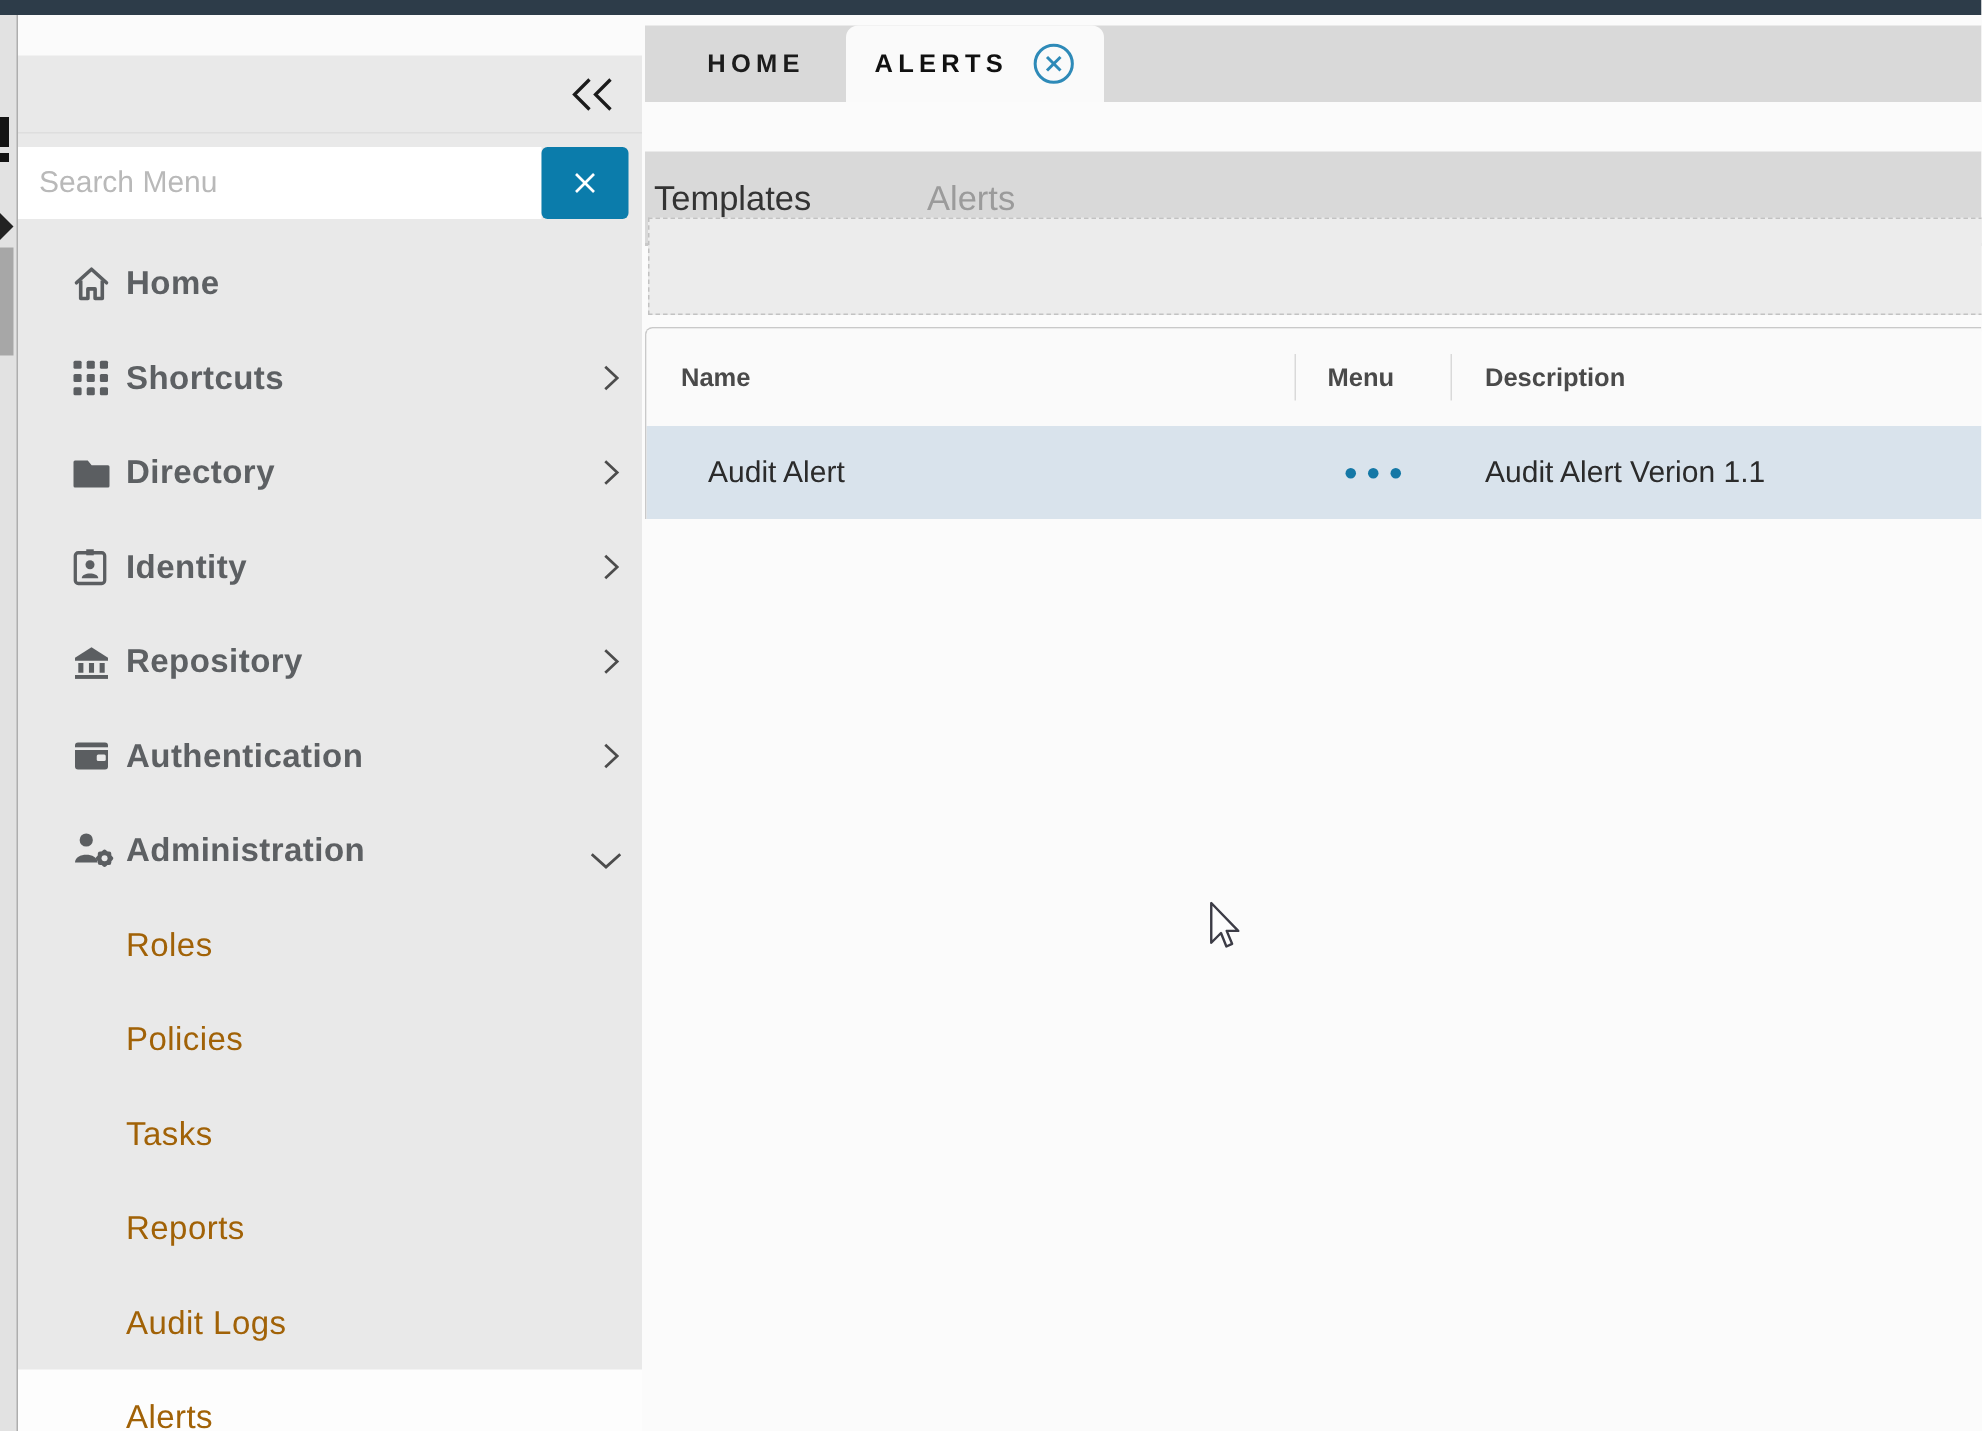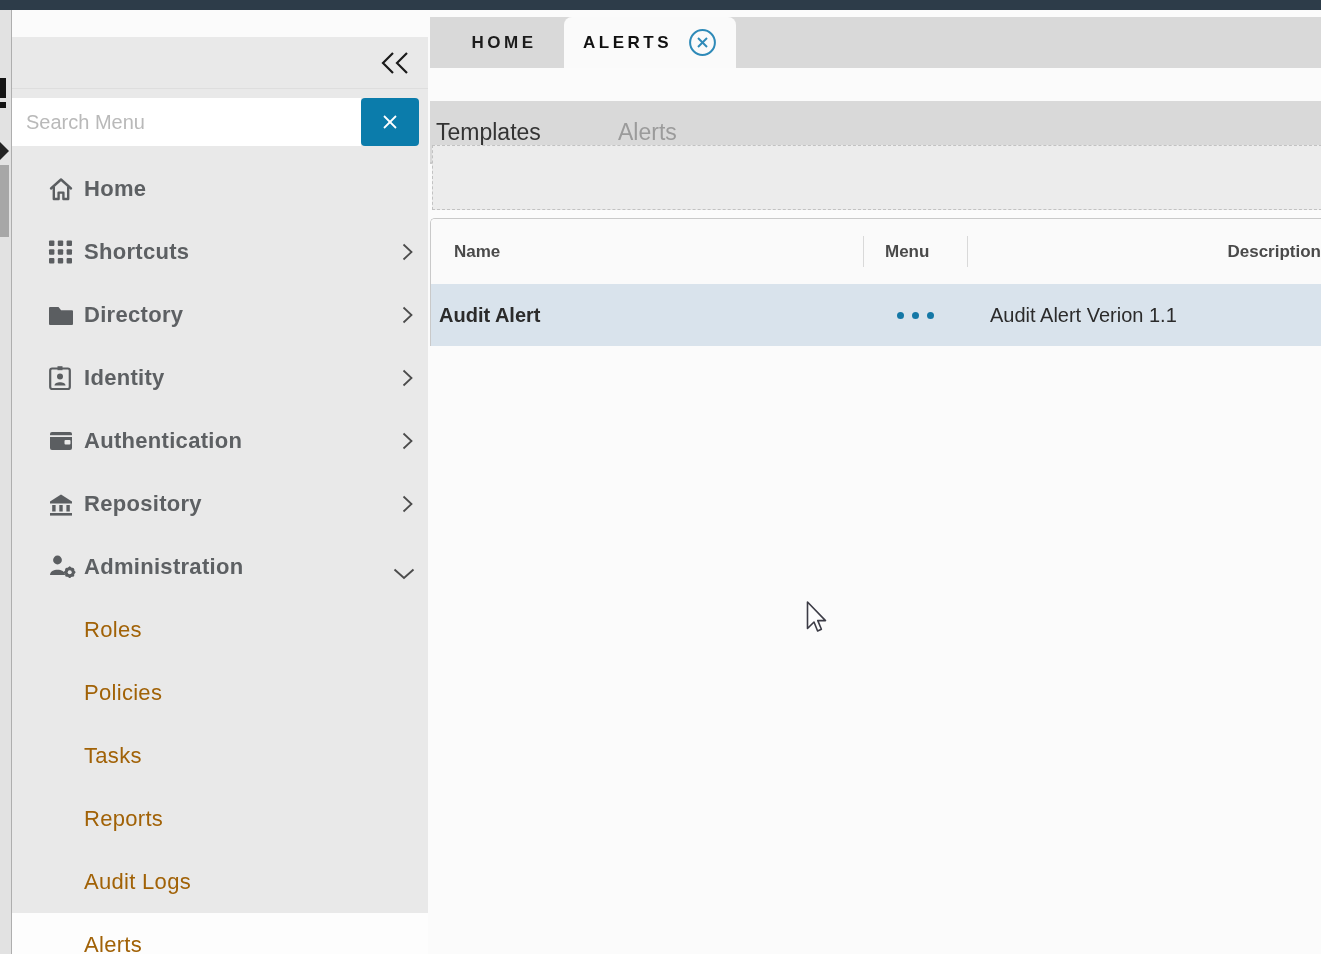--- a/index.html
+++ b/index.html
@@ -74,25 +74,25 @@
 
   .table-card { position:absolute; left:2px; top:208px; width:891px;
                 border-top:1px solid #c9c9c9; border-left:1px solid #c9c9c9;
                 border-top-left-radius:5px; background:#fff; overflow:hidden; }
   .thead { position:relative; height:65px; background:#fafafa; display:flex; align-items:center;
            font-size:17px; font-weight:700; color:#4a4a4a; }
   .thead .sep { position:absolute; top:17px; width:1px; height:31px; background:#d9d9d9; }
   .sep-1 { left:432px; } .sep-2 { left:536px; }
   .col-name { width:432px; padding-left:23px; }
   .col-menu { width:104px; padding-left:22px; }
-  .col-desc { flex:1; padding-left:23px;text-align:right; }
+  .col-desc { flex:1; padding-left:23px; }
   .trow { display:flex; align-items:center; font-size:20px; cursor:pointer; }
   .trow.selected { height:62px; background:#d9e3ec; color:#2b2b2b; }
   .trow.plain { height:66px; background:#fdfdfd; color:#646464; border-bottom:1px solid #d6d6d6; }
-  .cell-name { width:432px; padding-left:8px;font-weight:bold; }
+  .cell-name { width:432px; padding-left:41px; }
   .cell-menu { width:104px; display:flex; justify-content:center; gap:8px; }
   .cell-desc { flex:1; padding-left:23px; }
   .dot { width:7px; height:7px; border-radius:50%; background:#1578a6; }
 
   .cursor { position:absolute; left:806px; top:601px; pointer-events:none; }
 </style>
 </head>
 <body>
 
 <div class="topbar"></div>
@@ -187,46 +187,46 @@
       <span class="chev">
         <svg width="13" height="21" viewBox="0 0 13 21">
             <polyline points="2.5,3 10.5,10.5 2.5,18" fill="none" stroke="#4c4c4c" stroke-width="1.8"></polyline>
           </svg>
       </span>
     </div>
 
     <div class="nav-item">
       <span class="icon">
         <svg width="26" height="24" viewBox="0 0 26 24">
-          <path d="M2 5 a2 2 0 0 1 2-2 H22 a2 2 0 0 1 2 2 V19 a2 2 0 0 1 -2 2 H4 a2 2 0 0 1 -2-2 Z" fill="#5b5e61"></path>
-          <rect x="2" y="6.2" width="22" height="1.8" fill="#e9e9e9"></rect>
-          <rect x="16.5" y="11" width="6" height="4.4" rx="1" fill="#e9e9e9"></rect>
-        </svg>
-      </span>
-      <span class="label">Authentication</span>
-      <span class="chev">
-        <svg width="13" height="21" viewBox="0 0 13 21">
-            <polyline points="2.5,3 10.5,10.5 2.5,18" fill="none" stroke="#4c4c4c" stroke-width="1.8"></polyline>
-          </svg>
-      </span>
-    </div>
-
-    <div class="nav-item">
-      <span class="icon">
-        <svg width="26" height="24" viewBox="0 0 26 24">
           <g fill="#5b5e61">
             <path d="M2 9.5 L13 2.5 L24 9.5 L24 11.5 L2 11.5 Z"></path>
             <rect x="4.2" y="13" width="3.4" height="6.5"></rect>
             <rect x="11.3" y="13" width="3.4" height="6.5"></rect>
             <rect x="18.4" y="13" width="3.4" height="6.5"></rect>
             <rect x="2" y="21" width="22" height="2.6"></rect>
           </g>
         </svg>
       </span>
       <span class="label">Repository</span>
+      <span class="chev">
+        <svg width="13" height="21" viewBox="0 0 13 21">
+            <polyline points="2.5,3 10.5,10.5 2.5,18" fill="none" stroke="#4c4c4c" stroke-width="1.8"></polyline>
+          </svg>
+      </span>
+    </div>
+
+    <div class="nav-item">
+      <span class="icon">
+        <svg width="26" height="24" viewBox="0 0 26 24">
+          <path d="M2 5 a2 2 0 0 1 2-2 H22 a2 2 0 0 1 2 2 V19 a2 2 0 0 1 -2 2 H4 a2 2 0 0 1 -2-2 Z" fill="#5b5e61"></path>
+          <rect x="2" y="6.2" width="22" height="1.8" fill="#e9e9e9"></rect>
+          <rect x="16.5" y="11" width="6" height="4.4" rx="1" fill="#e9e9e9"></rect>
+        </svg>
+      </span>
+      <span class="label">Authentication</span>
       <span class="chev">
         <svg width="13" height="21" viewBox="0 0 13 21">
             <polyline points="2.5,3 10.5,10.5 2.5,18" fill="none" stroke="#4c4c4c" stroke-width="1.8"></polyline>
           </svg>
       </span>
     </div>
 
     <div class="nav-item">
       <span class="icon">
         <svg width="28" height="27" viewBox="0 0 28 27">

